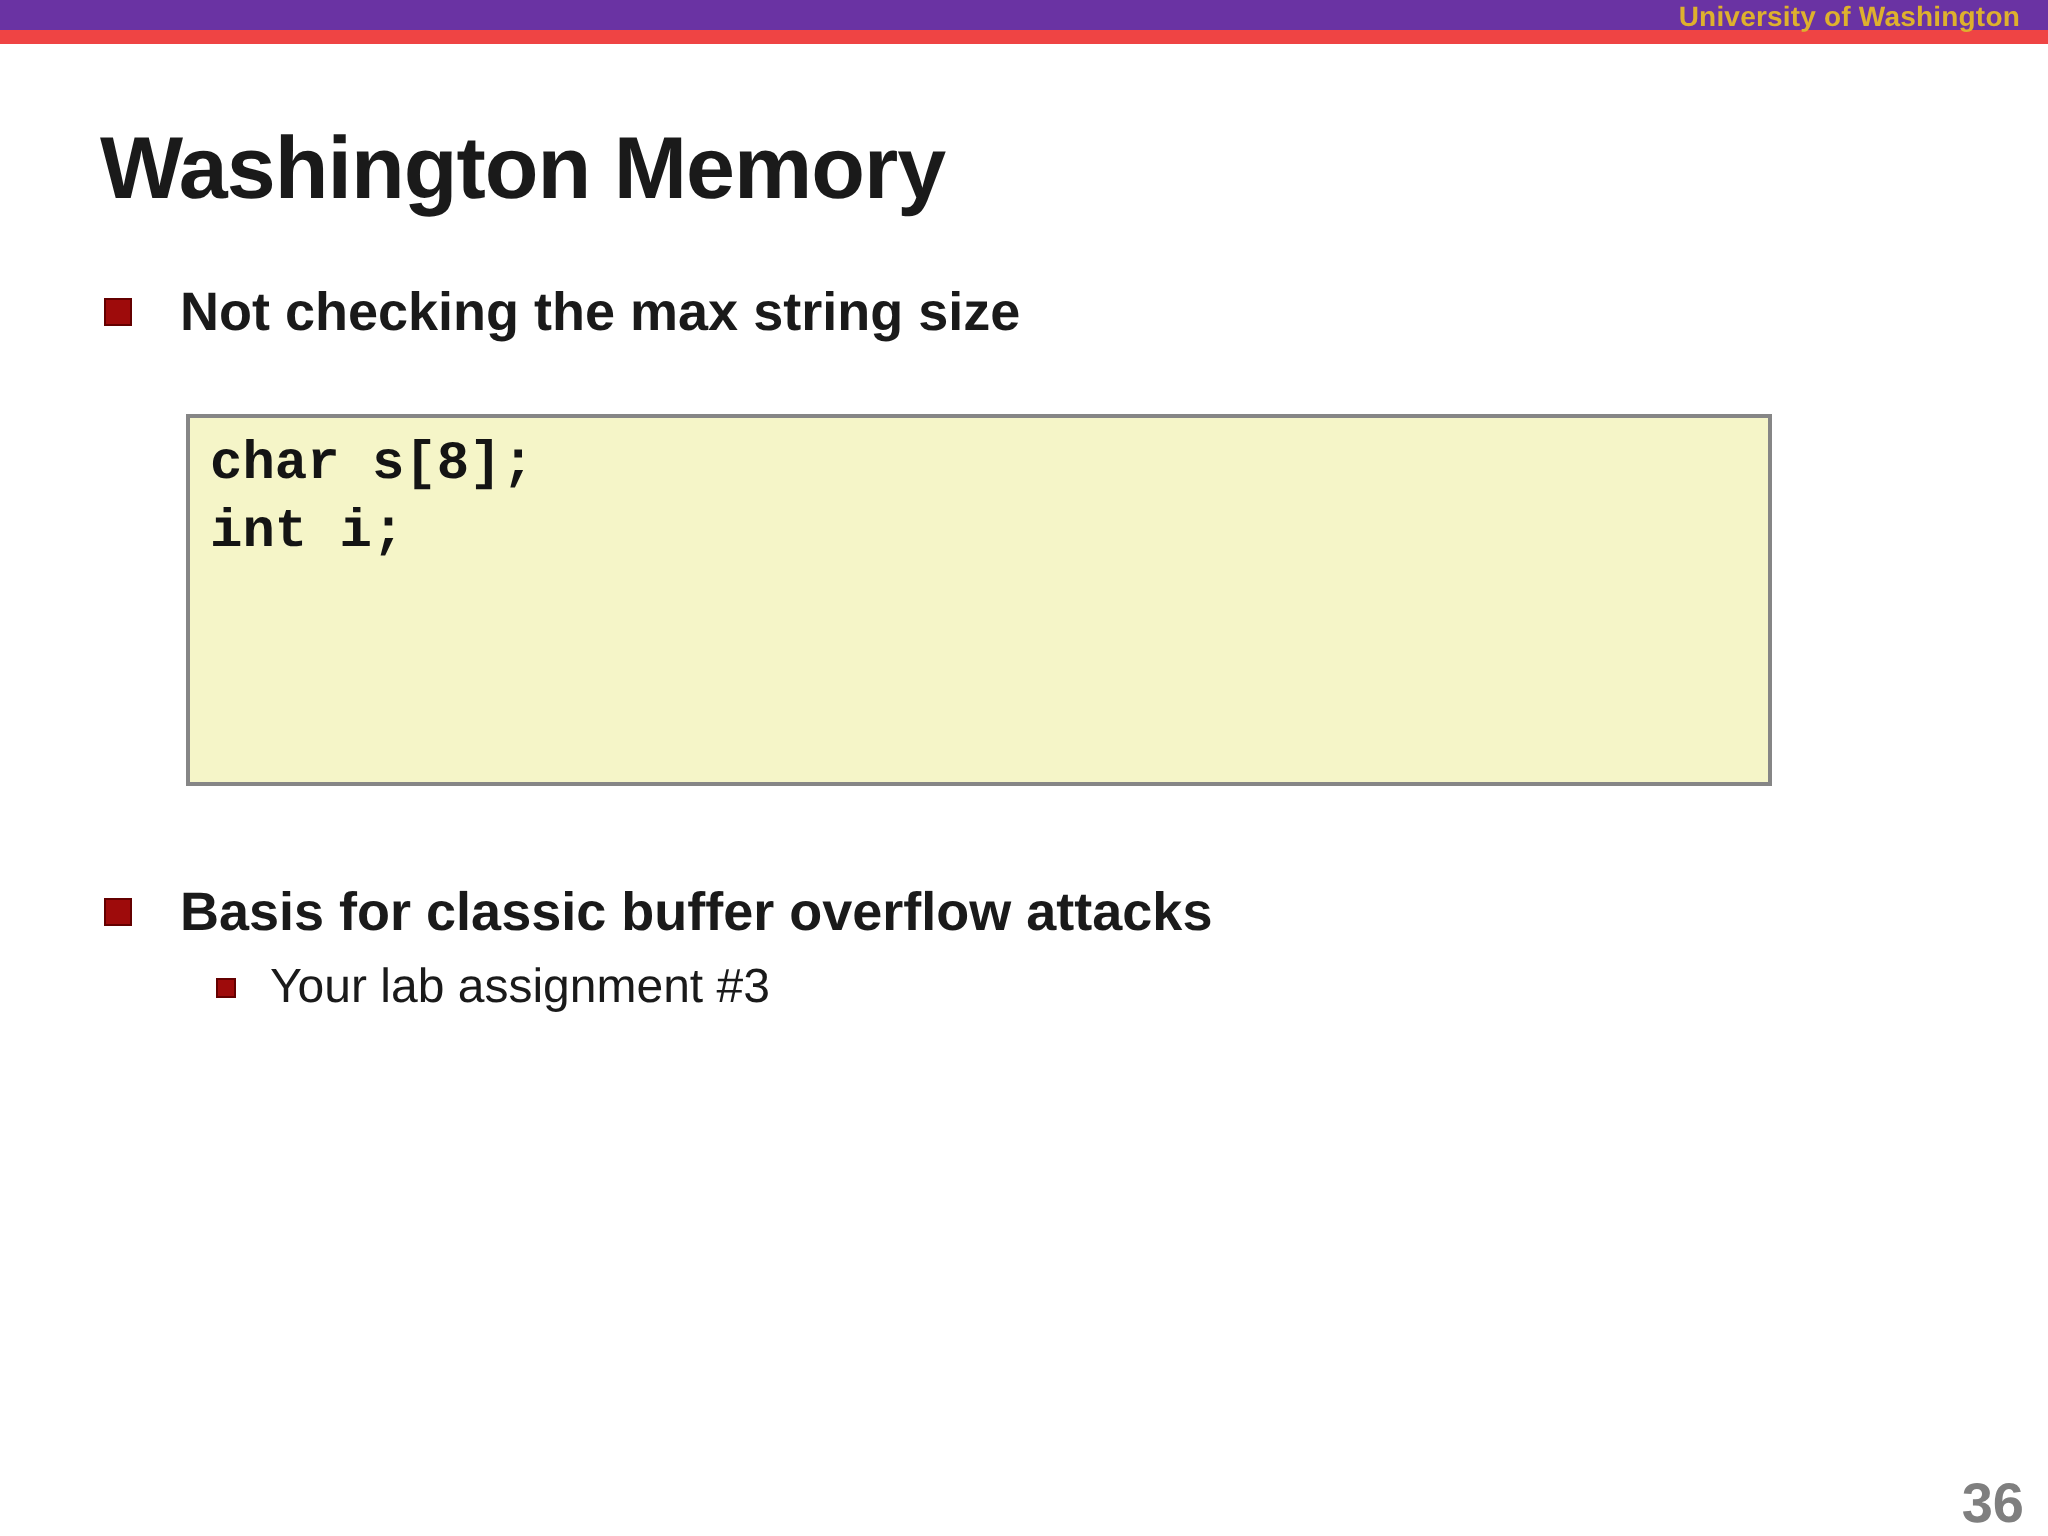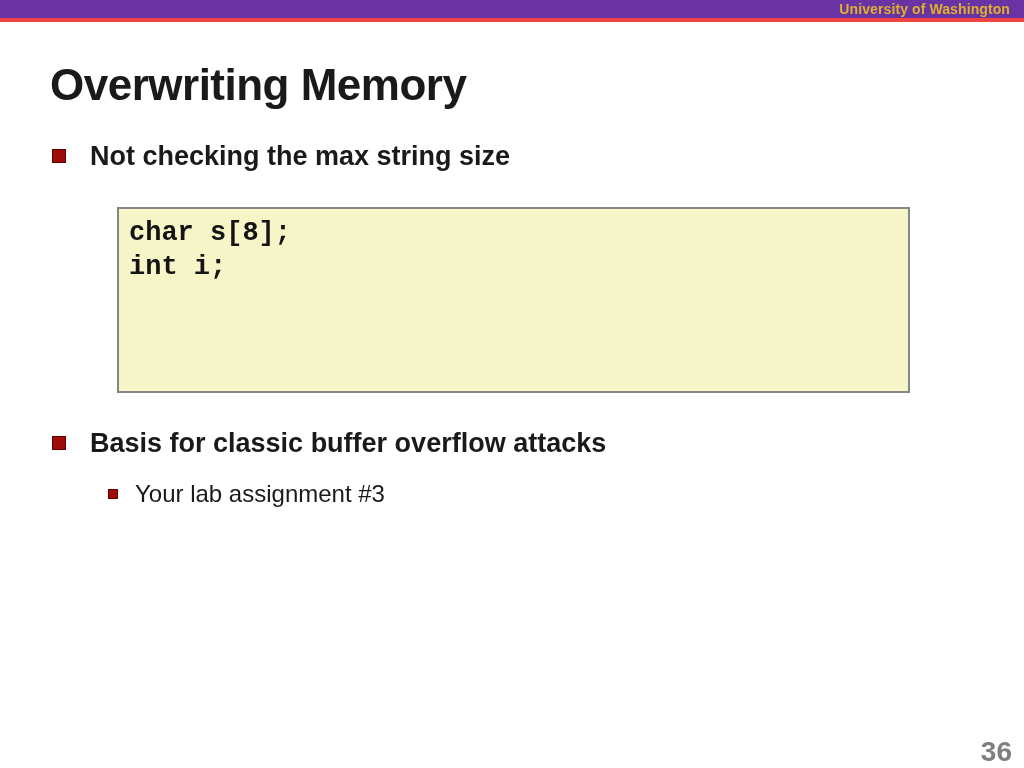--- a/index.html
+++ b/index.html
@@ -17,21 +17,21 @@
     height: 768px;
     background: #ffffff;
   }
   
   .topbar {
     position: absolute;
     top: 0; left: 0;
     width: 100%;
     height: 22px;
     background: #6a33a3;
-    border-bottom: 4px solid #ef4444;
+    border-bottom: 7px solid #ef4444;
     display: flex;
     align-items: center;
     justify-content: flex-end;
     padding-right: 14px;
   }
   .brand {
     color: #deb12d;
     font-size: 14px;
     font-weight: bold;
     letter-spacing: 0.1px;
@@ -59,21 +59,21 @@
     border: 1px solid #640000;
     flex: 0 0 auto;
     margin-right: 24px;
   }
   .bullet.level1 .btext {
     font-size: 27px;
     font-weight: bold;
     color: #1a1a1a;
   }
   .bullet.b1 { top: 141px; }
-  .bullet.b2 { top: 428px; text-align: center; }
+  .bullet.b2 { top: 441px; text-align: center; }
   .bullet.level2 { left: 108px; top: 481px; height: 26px; }
   .bullet.level2 .sq {
     width: 10px; height: 10px;
     background: #9e0b0b;
     border: 1px solid #640000;
     flex: 0 0 auto;
     margin-right: 17px;
   }
   .bullet.level2 .btext {
     font-size: 24px;
@@ -83,21 +83,20 @@
   
   .codebox {
     position: absolute;
     left: 93px;
     top: 207px;
     width: 793px;
     height: 186px;
     background: #f5f5c8;
     border: 2px solid #868686;
     padding: 7px 8px 4px 10px;
-    margin-left: 24px;
   }
   .codeline {
     font-family: "Liberation Mono", monospace;
     font-size: 27px;
     font-weight: bold;
     line-height: 34px;
     min-height: 34px;
     white-space: pre;
     color: #141414;
   }
@@ -114,21 +113,21 @@
 </style>
 </head>
 <body>
 
 <div class="slide">
 
   <div class="topbar">
     <span class="brand">University of Washington</span>
   </div>
 
-  <h1 class="title">Overwriting Memory</h1>
+  <h1 class="title">Washington Memory</h1>
 
   <div class="bullet level1 b1">
     <span class="sq"></span>
     <span class="btext">Not checking the max string size</span>
   </div>
 
   <div class="codebox">
     <div class="codeline"><span>char s[8];</span><span class="comment"></span></div>
     <div class="codeline"><span>int i;</span><span class="comment"></span></div>
     <div class="codeline"><span></span><span class="comment"></span></div>

